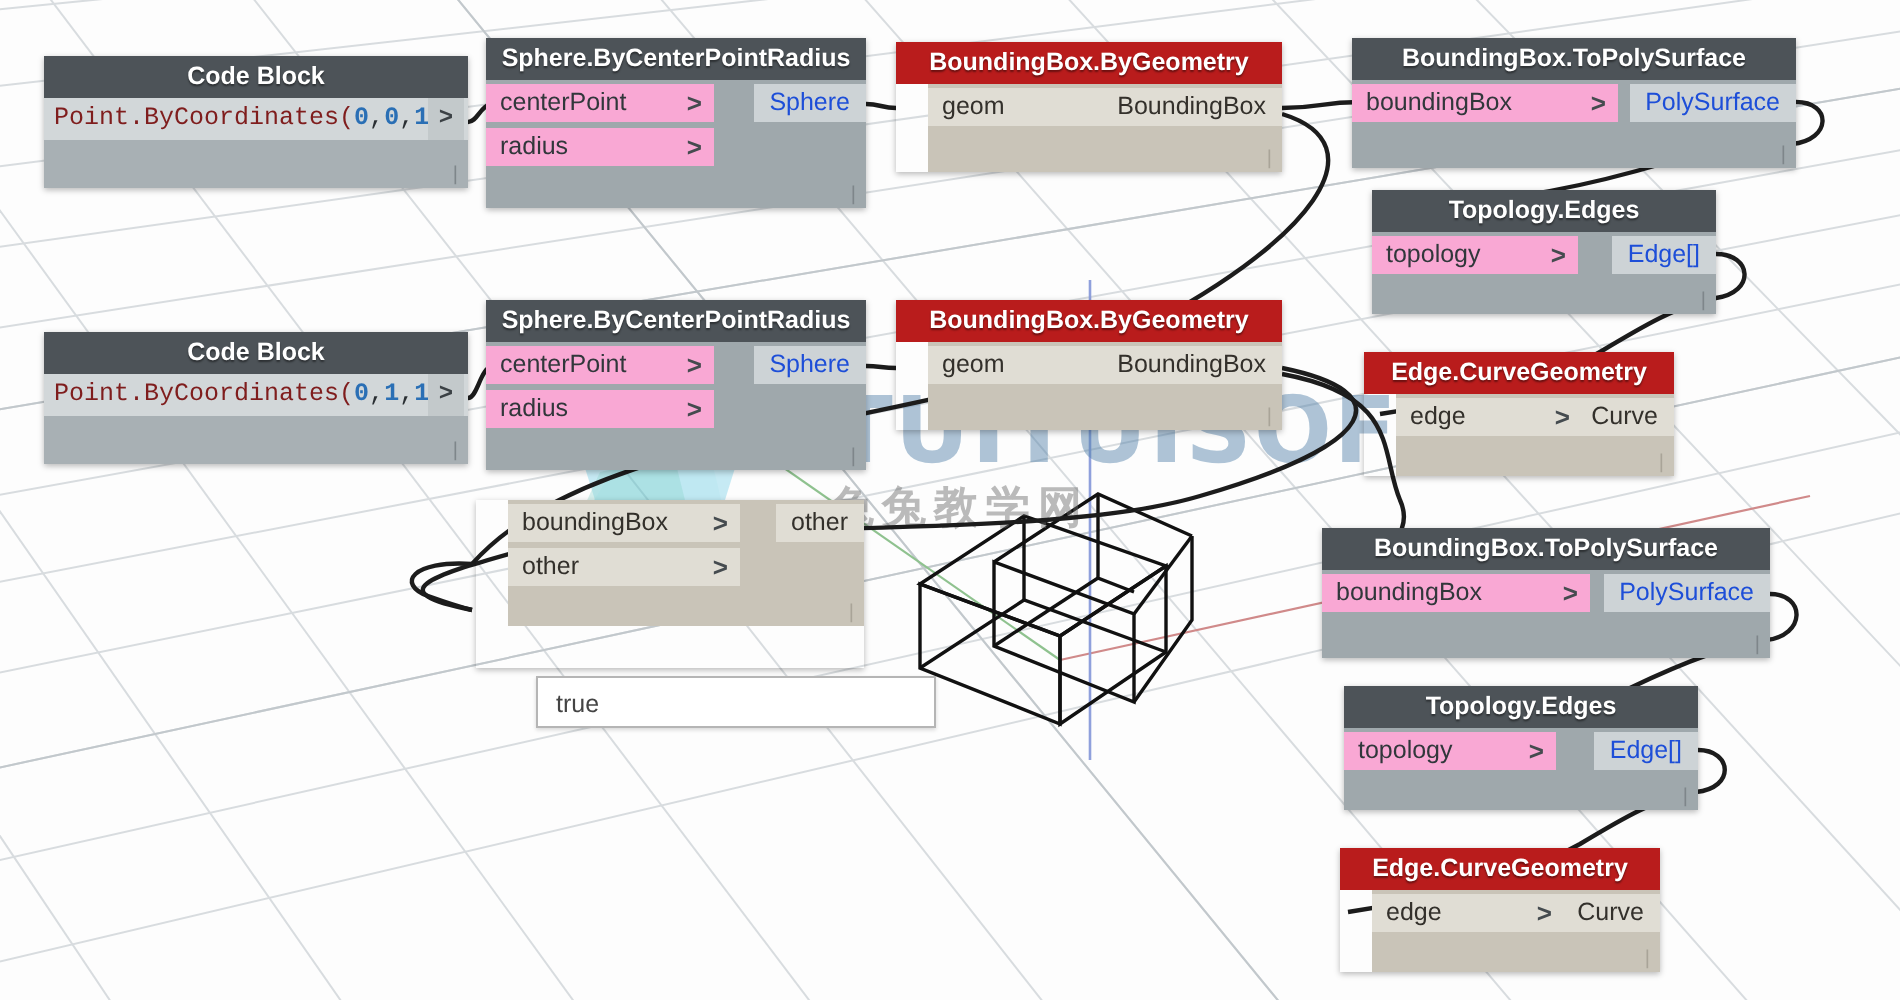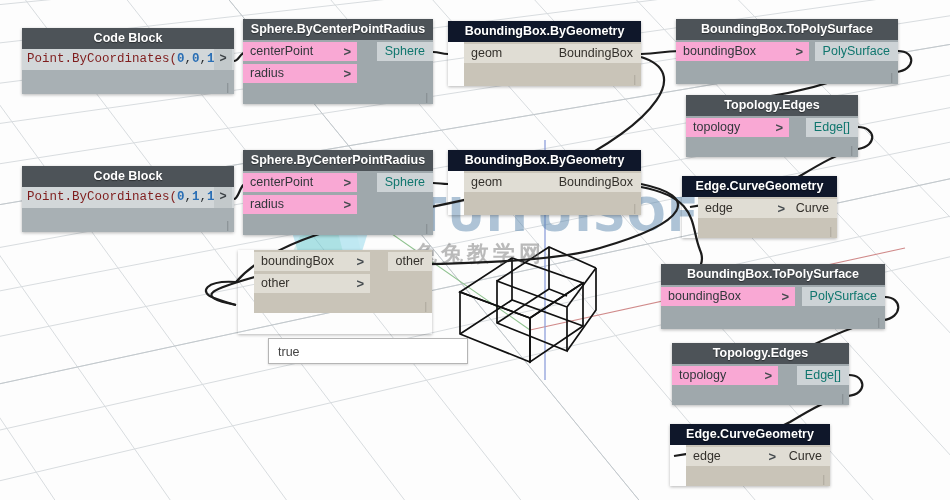--- a/index.html
+++ b/index.html
@@ -66,27 +66,27 @@
     color:#31373b;font-size:12.5px;line-height:19px;
     padding-left:7px;box-sizing:border-box;
     white-space:nowrap;overflow:hidden;
   }
   .inport .chev{
     position:absolute;right:6px;top:0;font-weight:bold;color:#454b4f;font-size:13px;
   }
   .outport{
     position:absolute;right:0;top:2px;height:19px;
     background:#cdd3d6;
-    color:#0f766e;font-size:12.5px;line-height:19px;
+    color:#1d4ed8;font-size:12.5px;line-height:19px;
     padding:0 8px;box-sizing:border-box;
     white-space:nowrap;text-align:right;
   }
 
   
-  .node.warm .hdr{background:#0f172a;}
+  .node.warm .hdr{background:#b91c1c;}
   .node.warm .body{background:#c9c4b8;margin-left:16px;}
   .node.warm .inport,.node.warm .outport{background:#e0ddd4;color:#33302b;}
   .node.warm .grip{color:#a9a498;}
 
   
   .cb .body{background:#a8b0b4;}
   .cb .code{
     position:relative;height:21px;line-height:21px;
     background:#d2d7d9;
     font-family:"Liberation Mono","DejaVu Sans Mono",monospace;

